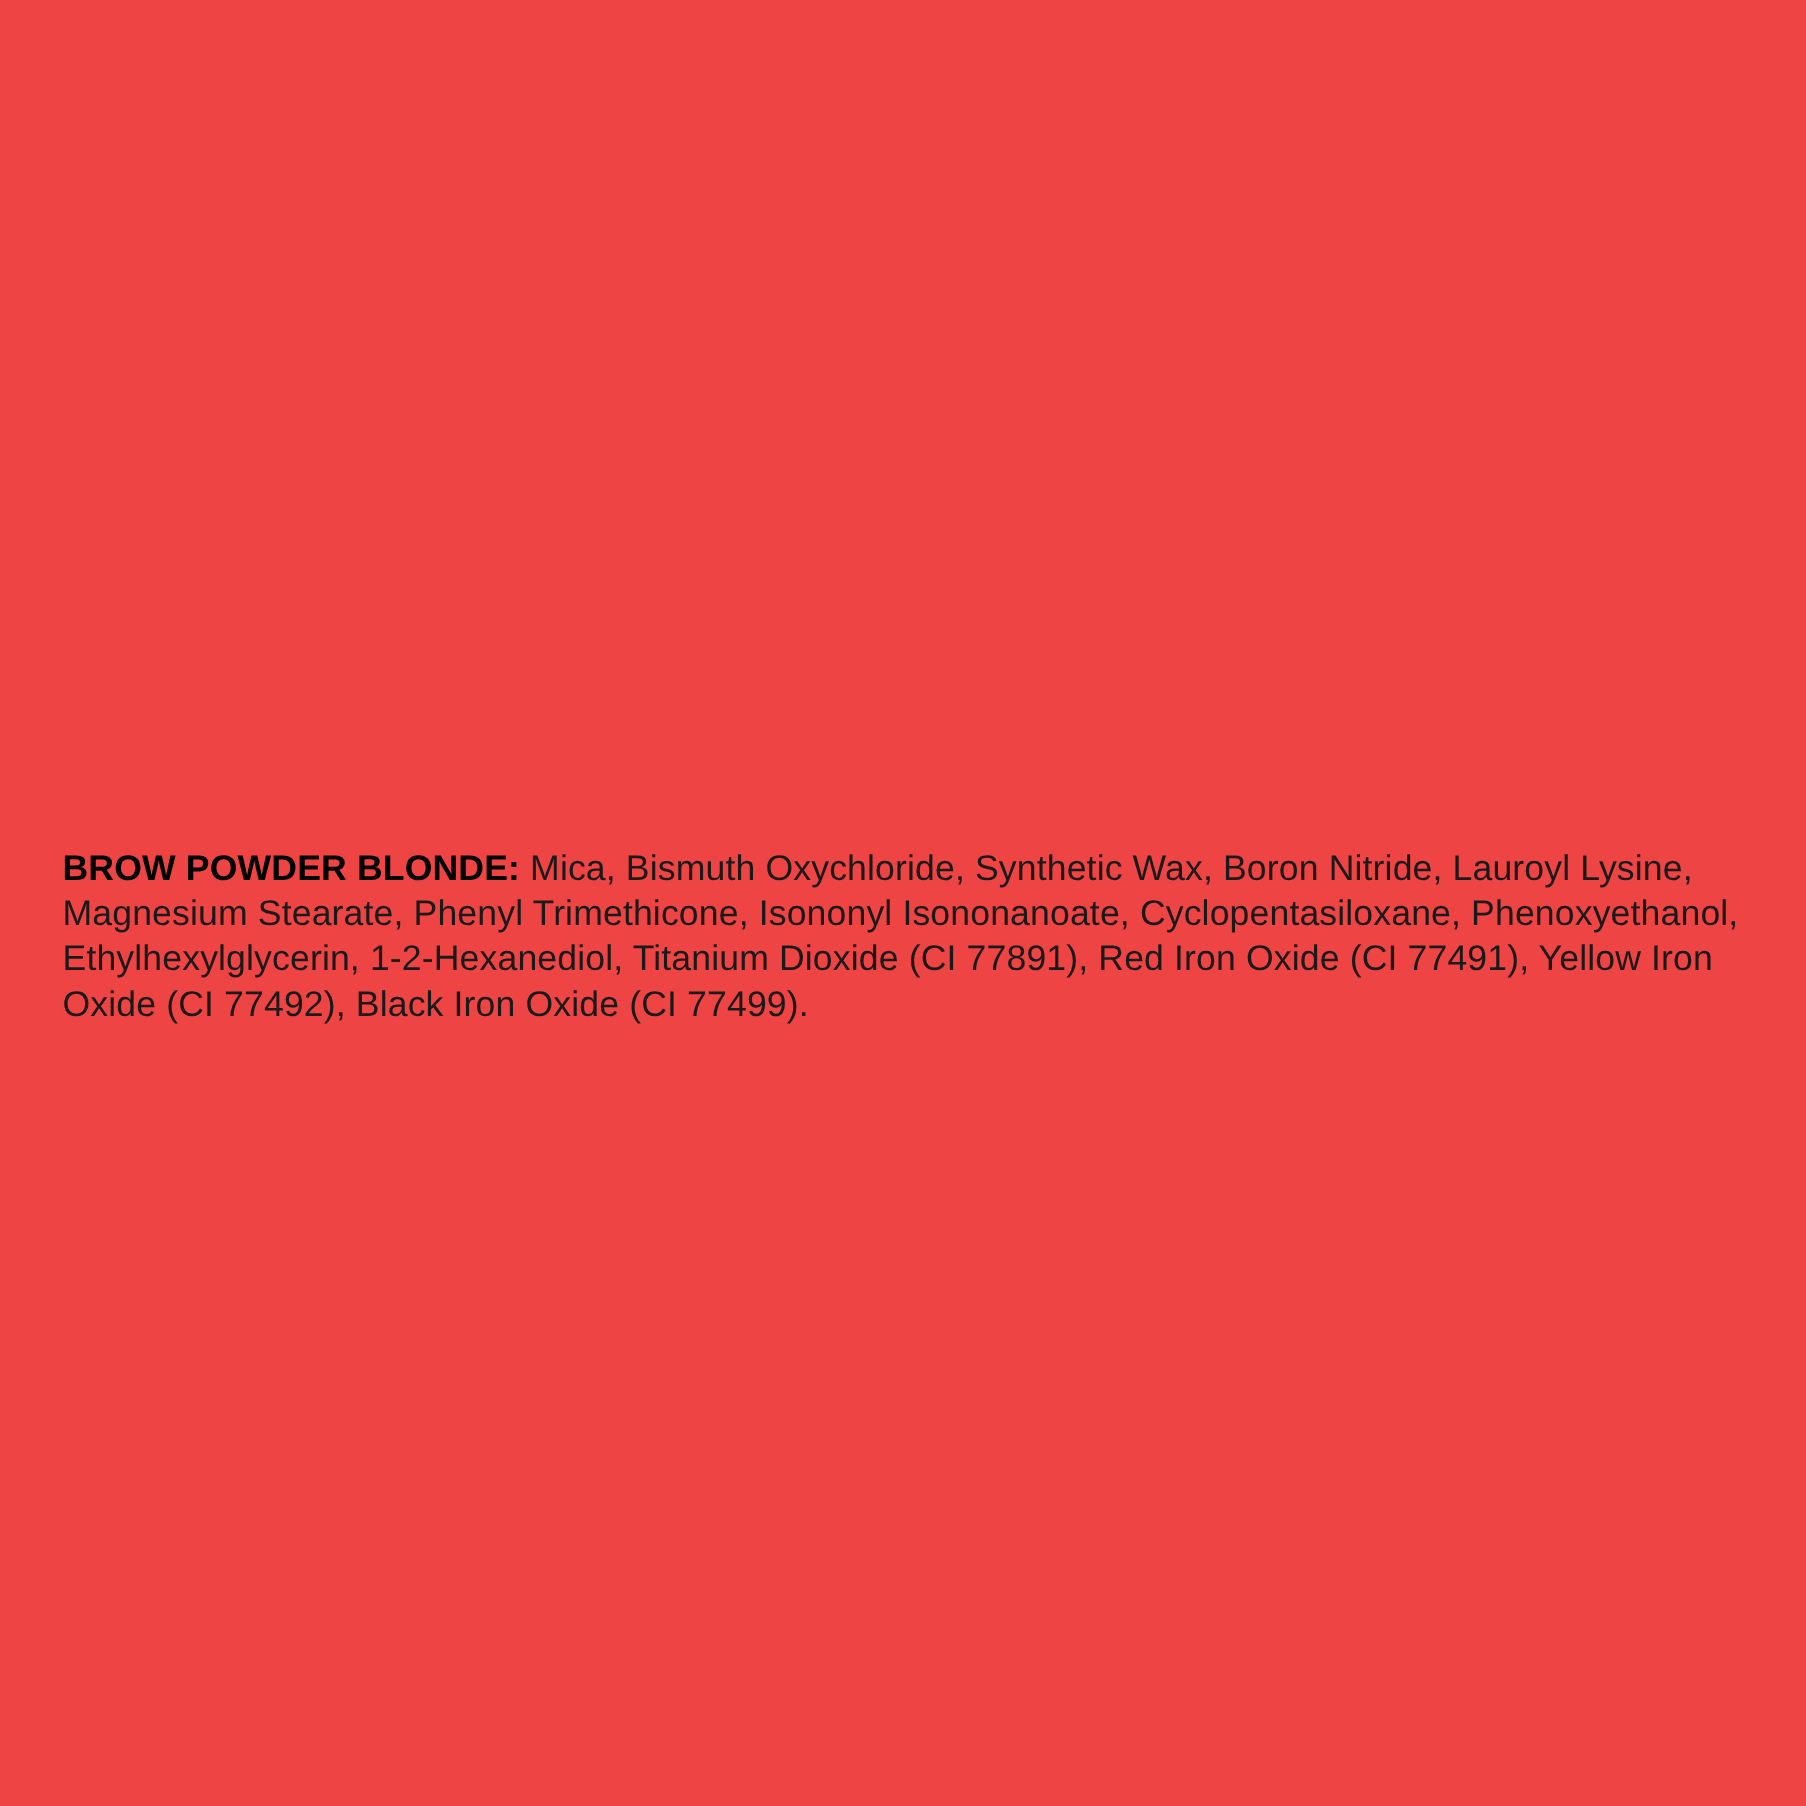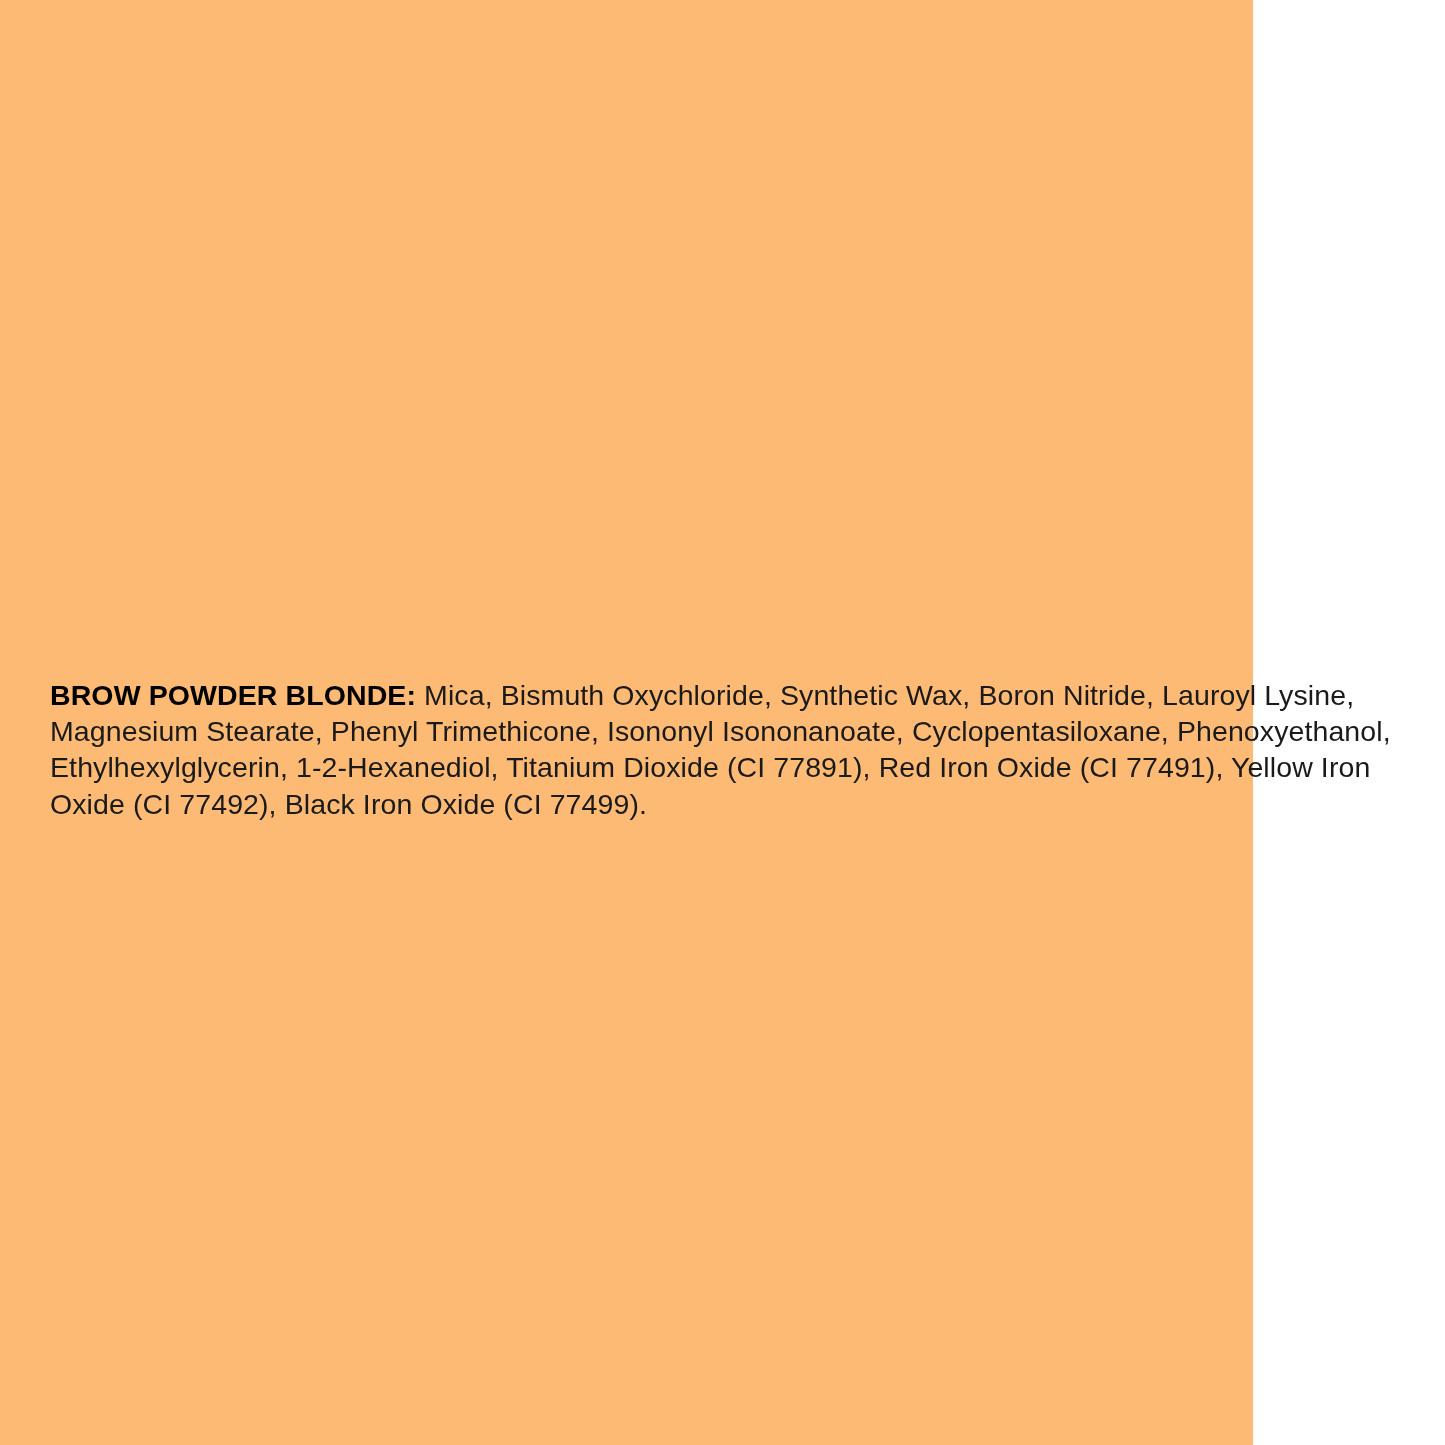--- a/index.html
+++ b/index.html
@@ -9,23 +9,23 @@
   body {
     width: 1445px;
     height: 1445px;
     background: #ffffff;
     font-family: "Liberation Sans", sans-serif;
     color: #000000;
     overflow: hidden;
   }
   .page {
     position: relative;
-    width: 1253px;
+    width: 1445px;
     height: 1445px;
-    background: #fdba74;
+    background: #ef4444;
     text-decoration: underline;
   }
   .ingredient-block {
     position: absolute;
     left: 50px;
     top: 648px;
     width: 1345px;
     font-size: 28.5px;
     line-height: 1.28;
     letter-spacing: 0.1px;

